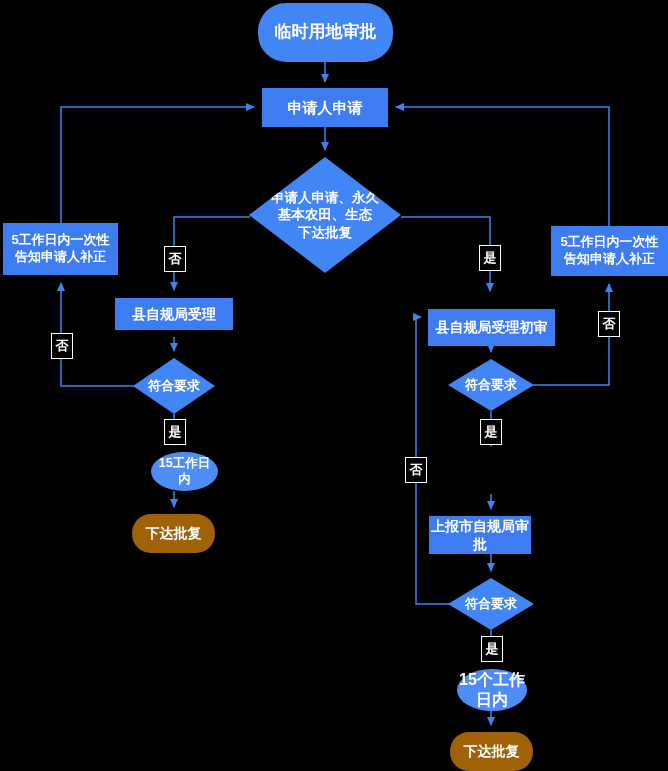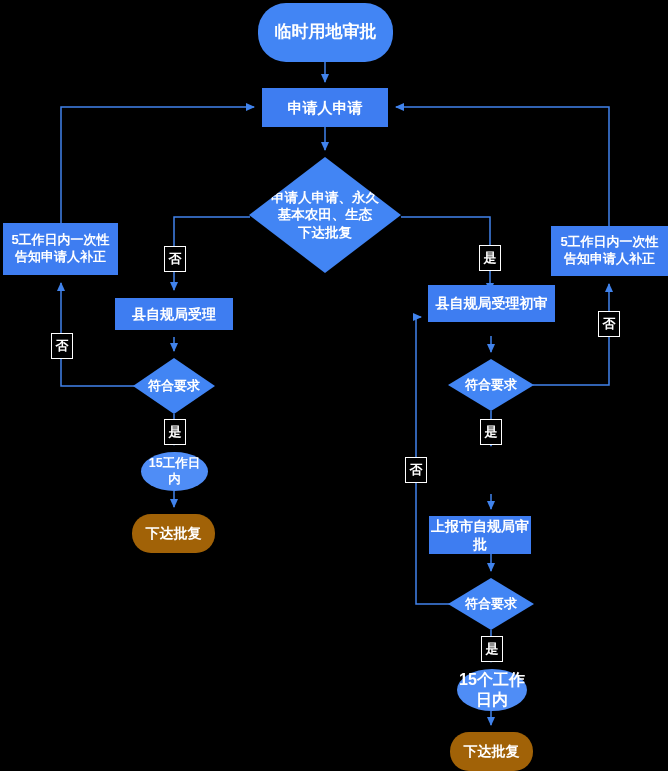--- a/index.html
+++ b/index.html
@@ -72,28 +72,28 @@
 
   <div class="node process" style="left:551px;top:226px;width:117px;height:50px;font-size:13px">
     <div>5工作日内一次性</div>
     <div>告知申请人补正</div>
   </div>
 
   <div class="node process" style="left:115px;top:298px;width:118px;height:32px;font-size:14px">县自规局受理</div>
 
   <div class="node decision" style="left:133px;top:358px;width:82px;height:56px;font-size:13px">符合要求</div>
 
-  <div class="node delay" style="left:141px;top:452px;width:67px;height:39px;font-size:12.5px">
+  <div class="node delay" style="left:151px;top:452px;width:67px;height:39px;font-size:12.5px">
     <div>15工作日</div>
     <div>内</div>
   </div>
 
   <div class="node pill" style="left:132px;top:514px;width:83px;height:39px;font-size:14px">下达批复</div>
 
-  <div class="node process" style="left:428px;top:285px;width:127px;height:37px;font-size:14px">县自规局受理初审</div>
+  <div class="node process" style="left:428px;top:309px;width:127px;height:37px;font-size:14px">县自规局受理初审</div>
 
   <div class="node decision" style="left:448px;top:359px;width:86px;height:52px;font-size:13px">符合要求</div>
 
 
   <div class="node process" style="left:429px;top:516px;width:102px;height:38px;font-size:14px">上报市自规局审批</div>
 
   <div class="node decision" style="left:448px;top:578px;width:86px;height:52px;font-size:13px">符合要求</div>
 
   <div class="node delay" style="left:457px;top:669px;width:70px;height:42px;font-size:16px">
     <div>15个工作</div>

